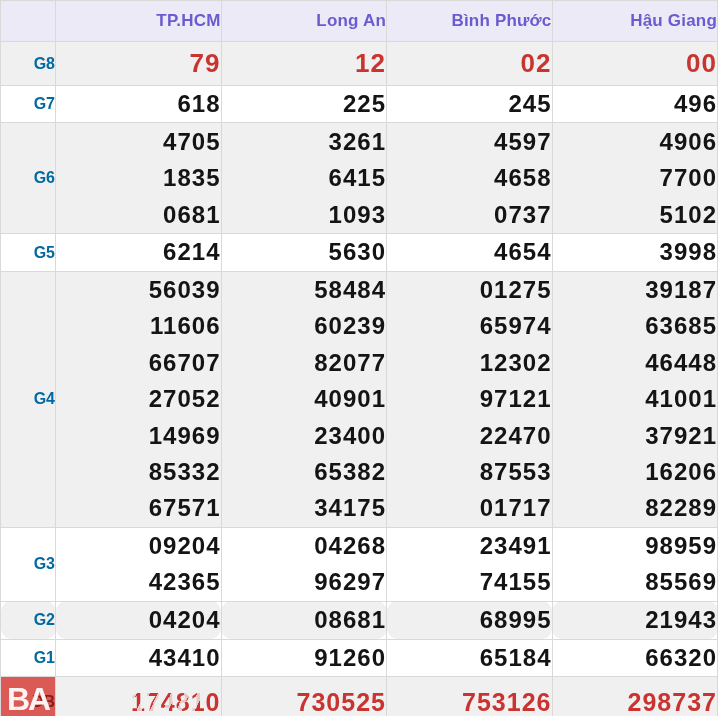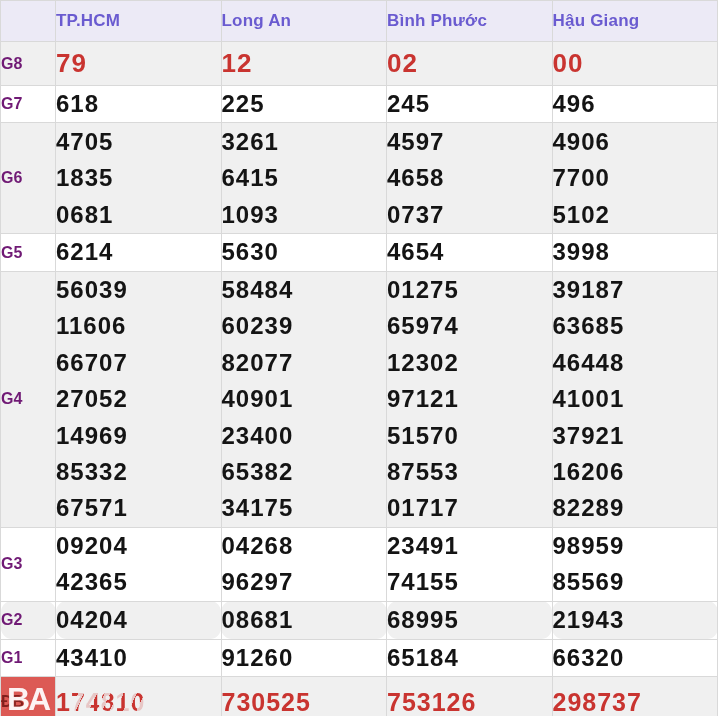--- a/index.html
+++ b/index.html
@@ -15,30 +15,30 @@
   html,body{margin:0;padding:0;}
   body{
     width:718px;height:716px;overflow:hidden;background:#fff;
     font-family:"Liberation Sans", sans-serif;
   }
   table.results{
     width:718px;border-collapse:collapse;table-layout:fixed;
   }
   th,td{
     border:1px solid var(--border);
-    padding:0;text-align:left;vertical-align:middle;
+    padding:0;text-align:right;vertical-align:middle;
   }
   thead th{
     height:40px;background:var(--header-bg);color:var(--header-text);
     font-size:17px;font-weight:700;letter-spacing:.2px;
   }
   tr.shade-gray{background:var(--gray-row);}
   tr.shade-white{background:var(--white-row);}
   .label-text{
-    font-size:16px;font-weight:700;color:#701a75;
+    font-size:16px;font-weight:700;color:#0369a1;
   }
   .num{
     display:block;font-weight:700;font-size:24px;color:var(--ink);
     line-height:36.4px;letter-spacing:1px;
   }
   tr.style-red .num{color:var(--red);}
   
   tr.r0 td{height:43px;} tr.r0 .num{font-size:26px;}
   tr.r1 td{height:36px;}
   tr.r2 td{height:110px;}
@@ -186,21 +186,21 @@
             <div class="num">40901</div>
             <div class="num">23400</div>
             <div class="num">65382</div>
             <div class="num">34175</div>
           </td>
           <td>
             <div class="num">01275</div>
             <div class="num">65974</div>
             <div class="num">12302</div>
             <div class="num">97121</div>
-            <div class="num">51570</div>
+            <div class="num">22470</div>
             <div class="num">87553</div>
             <div class="num">01717</div>
           </td>
           <td>
             <div class="num">39187</div>
             <div class="num">63685</div>
             <div class="num">46448</div>
             <div class="num">41001</div>
             <div class="num">37921</div>
             <div class="num">16206</div>

